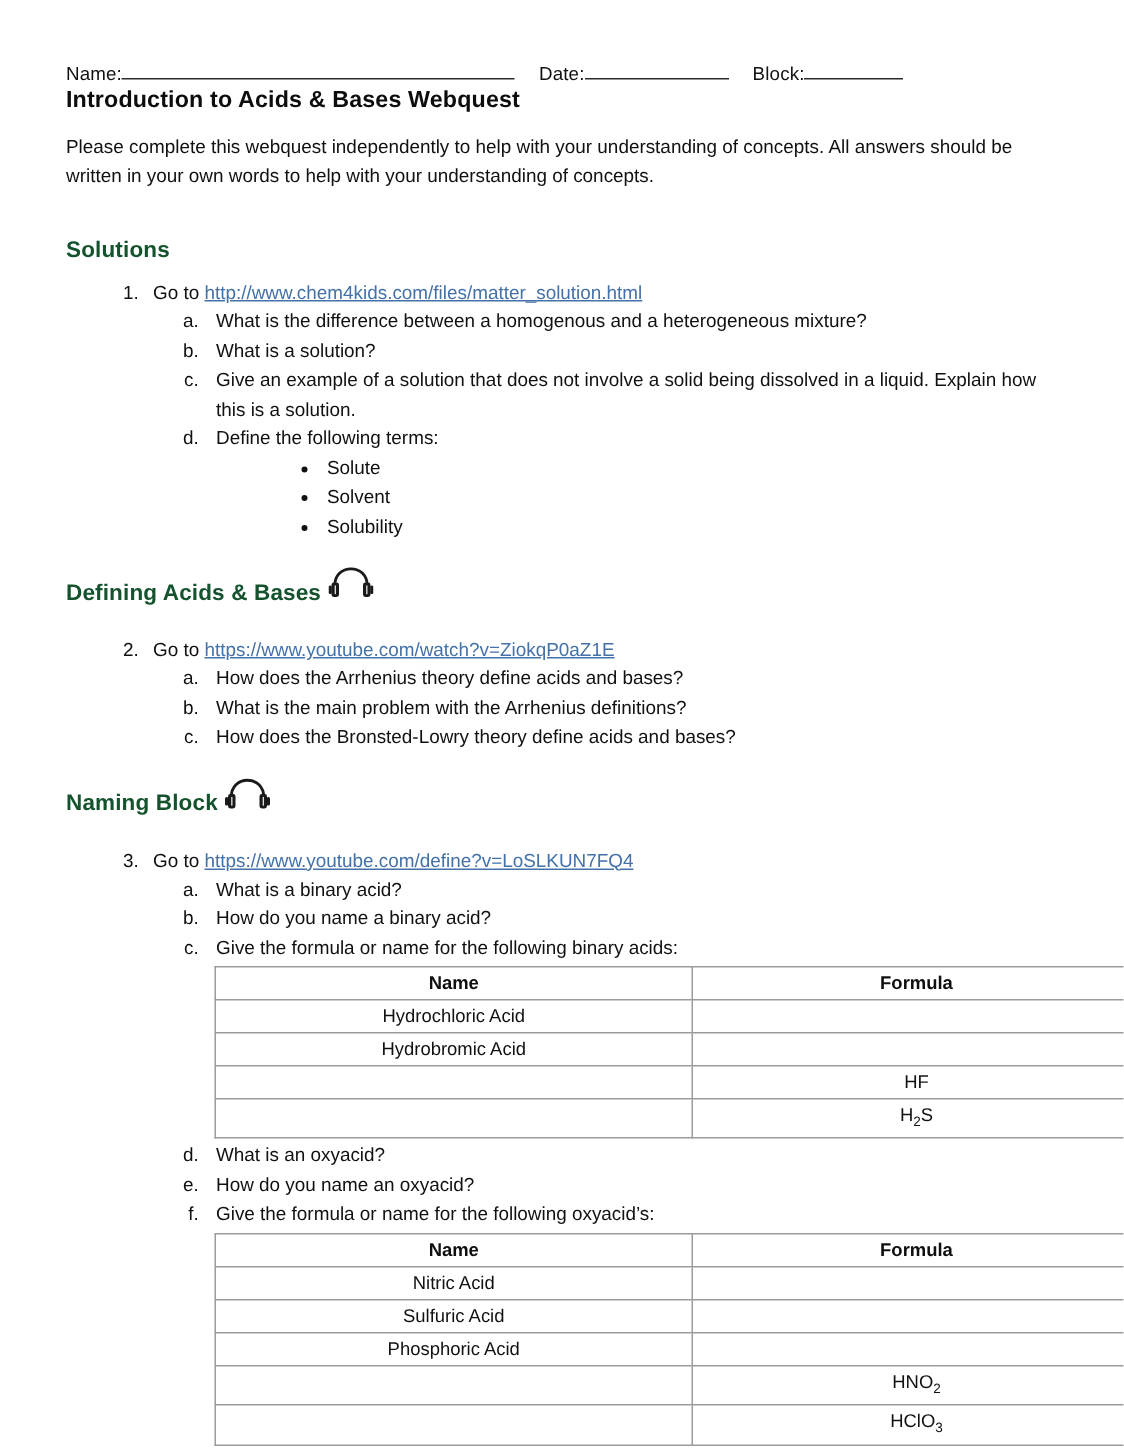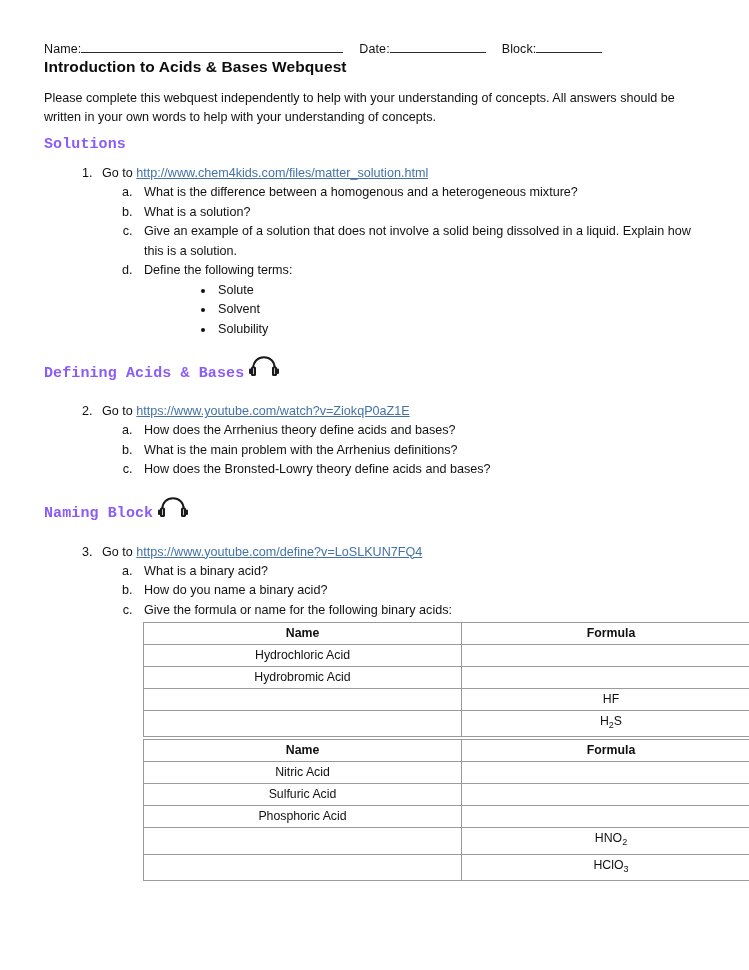--- a/index.html
+++ b/index.html
@@ -47,34 +47,33 @@
   h1.doc-title {
     font-size: 15.5px;
     font-weight: bold;
     margin: 0 0 13px 0;
     letter-spacing: .1px;
     color: #0d0d0d;
   }
   p.intro {
     font-size: 12.6px;
     line-height: 18.5px;
-    margin: 0 0 10px 0;
+    margin: 0 0 32px 0;
     max-width: 645px;
     color: #111;
   }
   h2.section {
     font-size: 15px;
     font-weight: bold;
     margin: 0 0 4px 0;
     letter-spacing: .1px;
-    color: #8b5cf6;
+    color: #14532d;
     display: flex;
     align-items: center;
     gap: 5px;
-    font-family: Liberation Mono, monospace;
   }
   h2.section .hp-wrap {
     display: inline-block;
     position: relative;
     top: -6px;
   }
 
   
   .headphones { display: block; }
 
@@ -277,20 +276,25 @@
               <td>HF</td>
             </tr>
             <tr>
               <td></td>
               <td><span>H</span><sub>2</sub><span>S</span></td>
             </tr>
           </tbody>
         </table>
       </div>
 
+      <ol class="level2" start="4">
+        <li><span class="qtext">What is an oxyacid?</span></li>
+        <li><span class="qtext">How do you name an oxyacid?</span></li>
+        <li><span class="qtext">Give the formula or name for the following oxyacid’s:</span></li>
+      </ol>
 
       <div class="tbl-indent">
         <table class="acidtable">
           <colgroup>
               <col class="c-name">
               <col class="c-formula">
             </colgroup>
           <thead>
             <tr>
               <th>Name</th>

